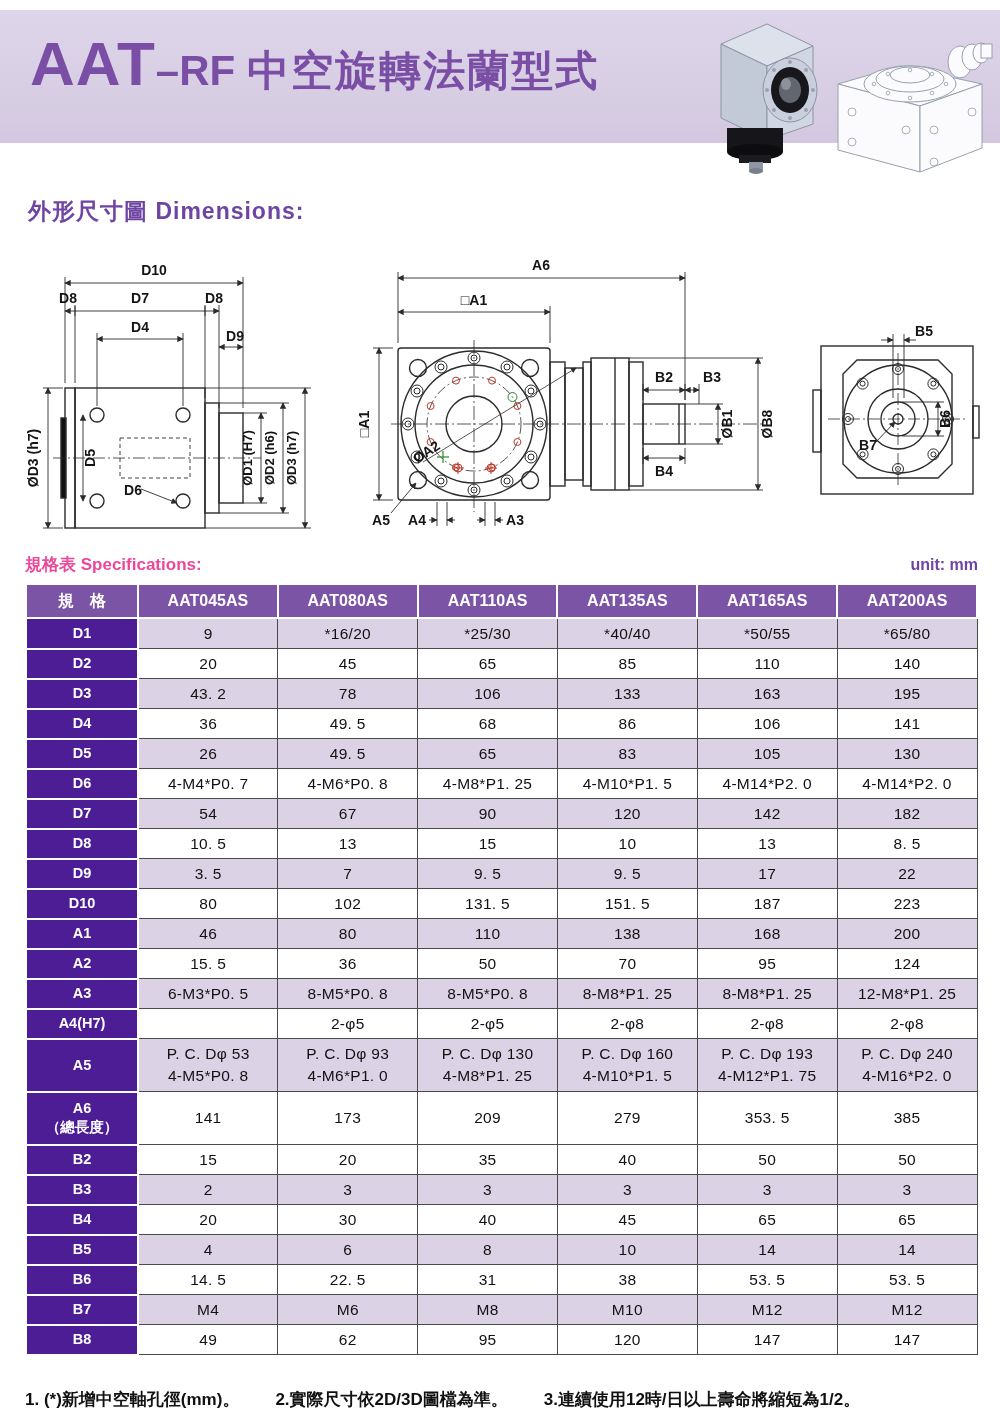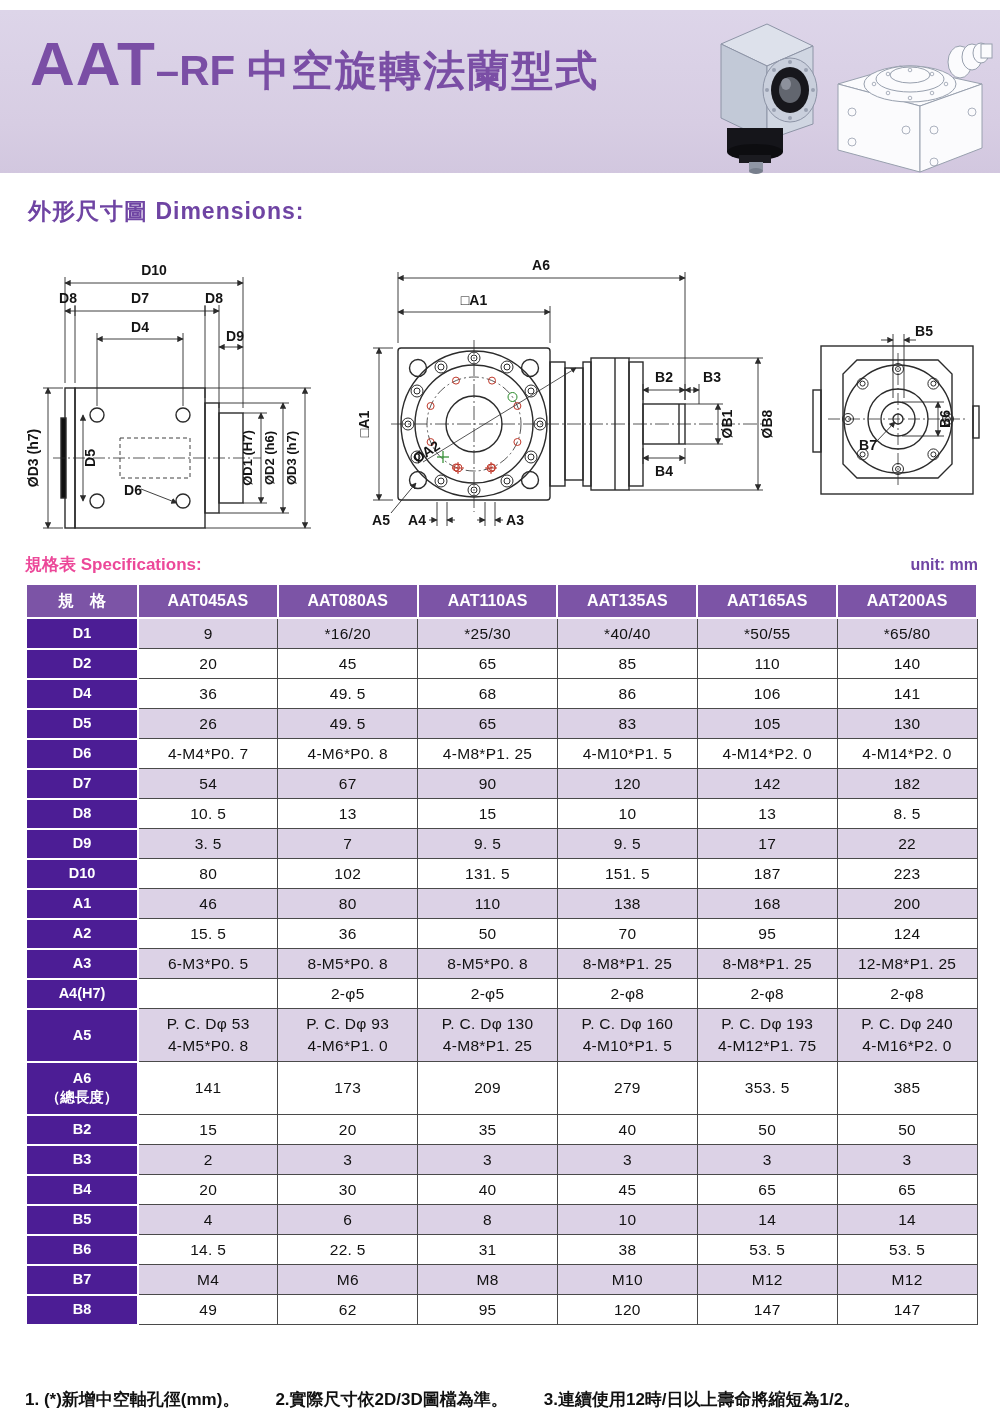--- a/index.html
+++ b/index.html
@@ -3,21 +3,21 @@
 <meta charset="utf-8">
 <style>
   html,body{margin:0;padding:0;}
   body{
     width:1000px;height:1425px;position:relative;background:#ffffff;
     font-family:"Liberation Sans",sans-serif;overflow:hidden;
   }
   .abs{position:absolute;}
   
   .header-band{
-    position:absolute;left:0;top:10px;width:1000px;height:163px;
+    position:absolute;left:0;top:10px;width:1000px;height:133px;
     background:linear-gradient(180deg,#DDD5E9 0%,#D7CDE3 70%,#D2C7DF 100%);
   }
   .title-line{position:absolute;left:30px;top:18px;white-space:nowrap;}
   .t-aat{font-size:62px;font-weight:800;color:#7A4EA5;letter-spacing:1px;}
   .t-rf{font-size:42px;font-weight:800;color:#7A4EA5;}
   .t-cn{font-size:42px;font-weight:700;color:#7A4EA5;margin-left:12px;letter-spacing:2px;}
   .subtitle-line{position:absolute;left:30px;top:98px;white-space:nowrap;font-weight:700;font-size:35px;letter-spacing:1px;}
   .subtitle-line .purple{color:#7A4EA5;}
   .subtitle-line .red{color:#C9131F;}
   
@@ -418,20 +418,29 @@
       </tr>
       <tr class="plain">
         <th>D2</th>
         <td>20</td>
         <td>45</td>
         <td>65</td>
         <td>85</td>
         <td>110</td>
         <td>140</td>
       </tr>
+      <tr class="alt">
+        <th>D3</th>
+        <td>43. 2</td>
+        <td>78</td>
+        <td>106</td>
+        <td>133</td>
+        <td>163</td>
+        <td>195</td>
+      </tr>
       <tr class="plain">
         <th>D4</th>
         <td>36</td>
         <td>49. 5</td>
         <td>68</td>
         <td>86</td>
         <td>106</td>
         <td>141</td>
       </tr>
       <tr class="alt">

